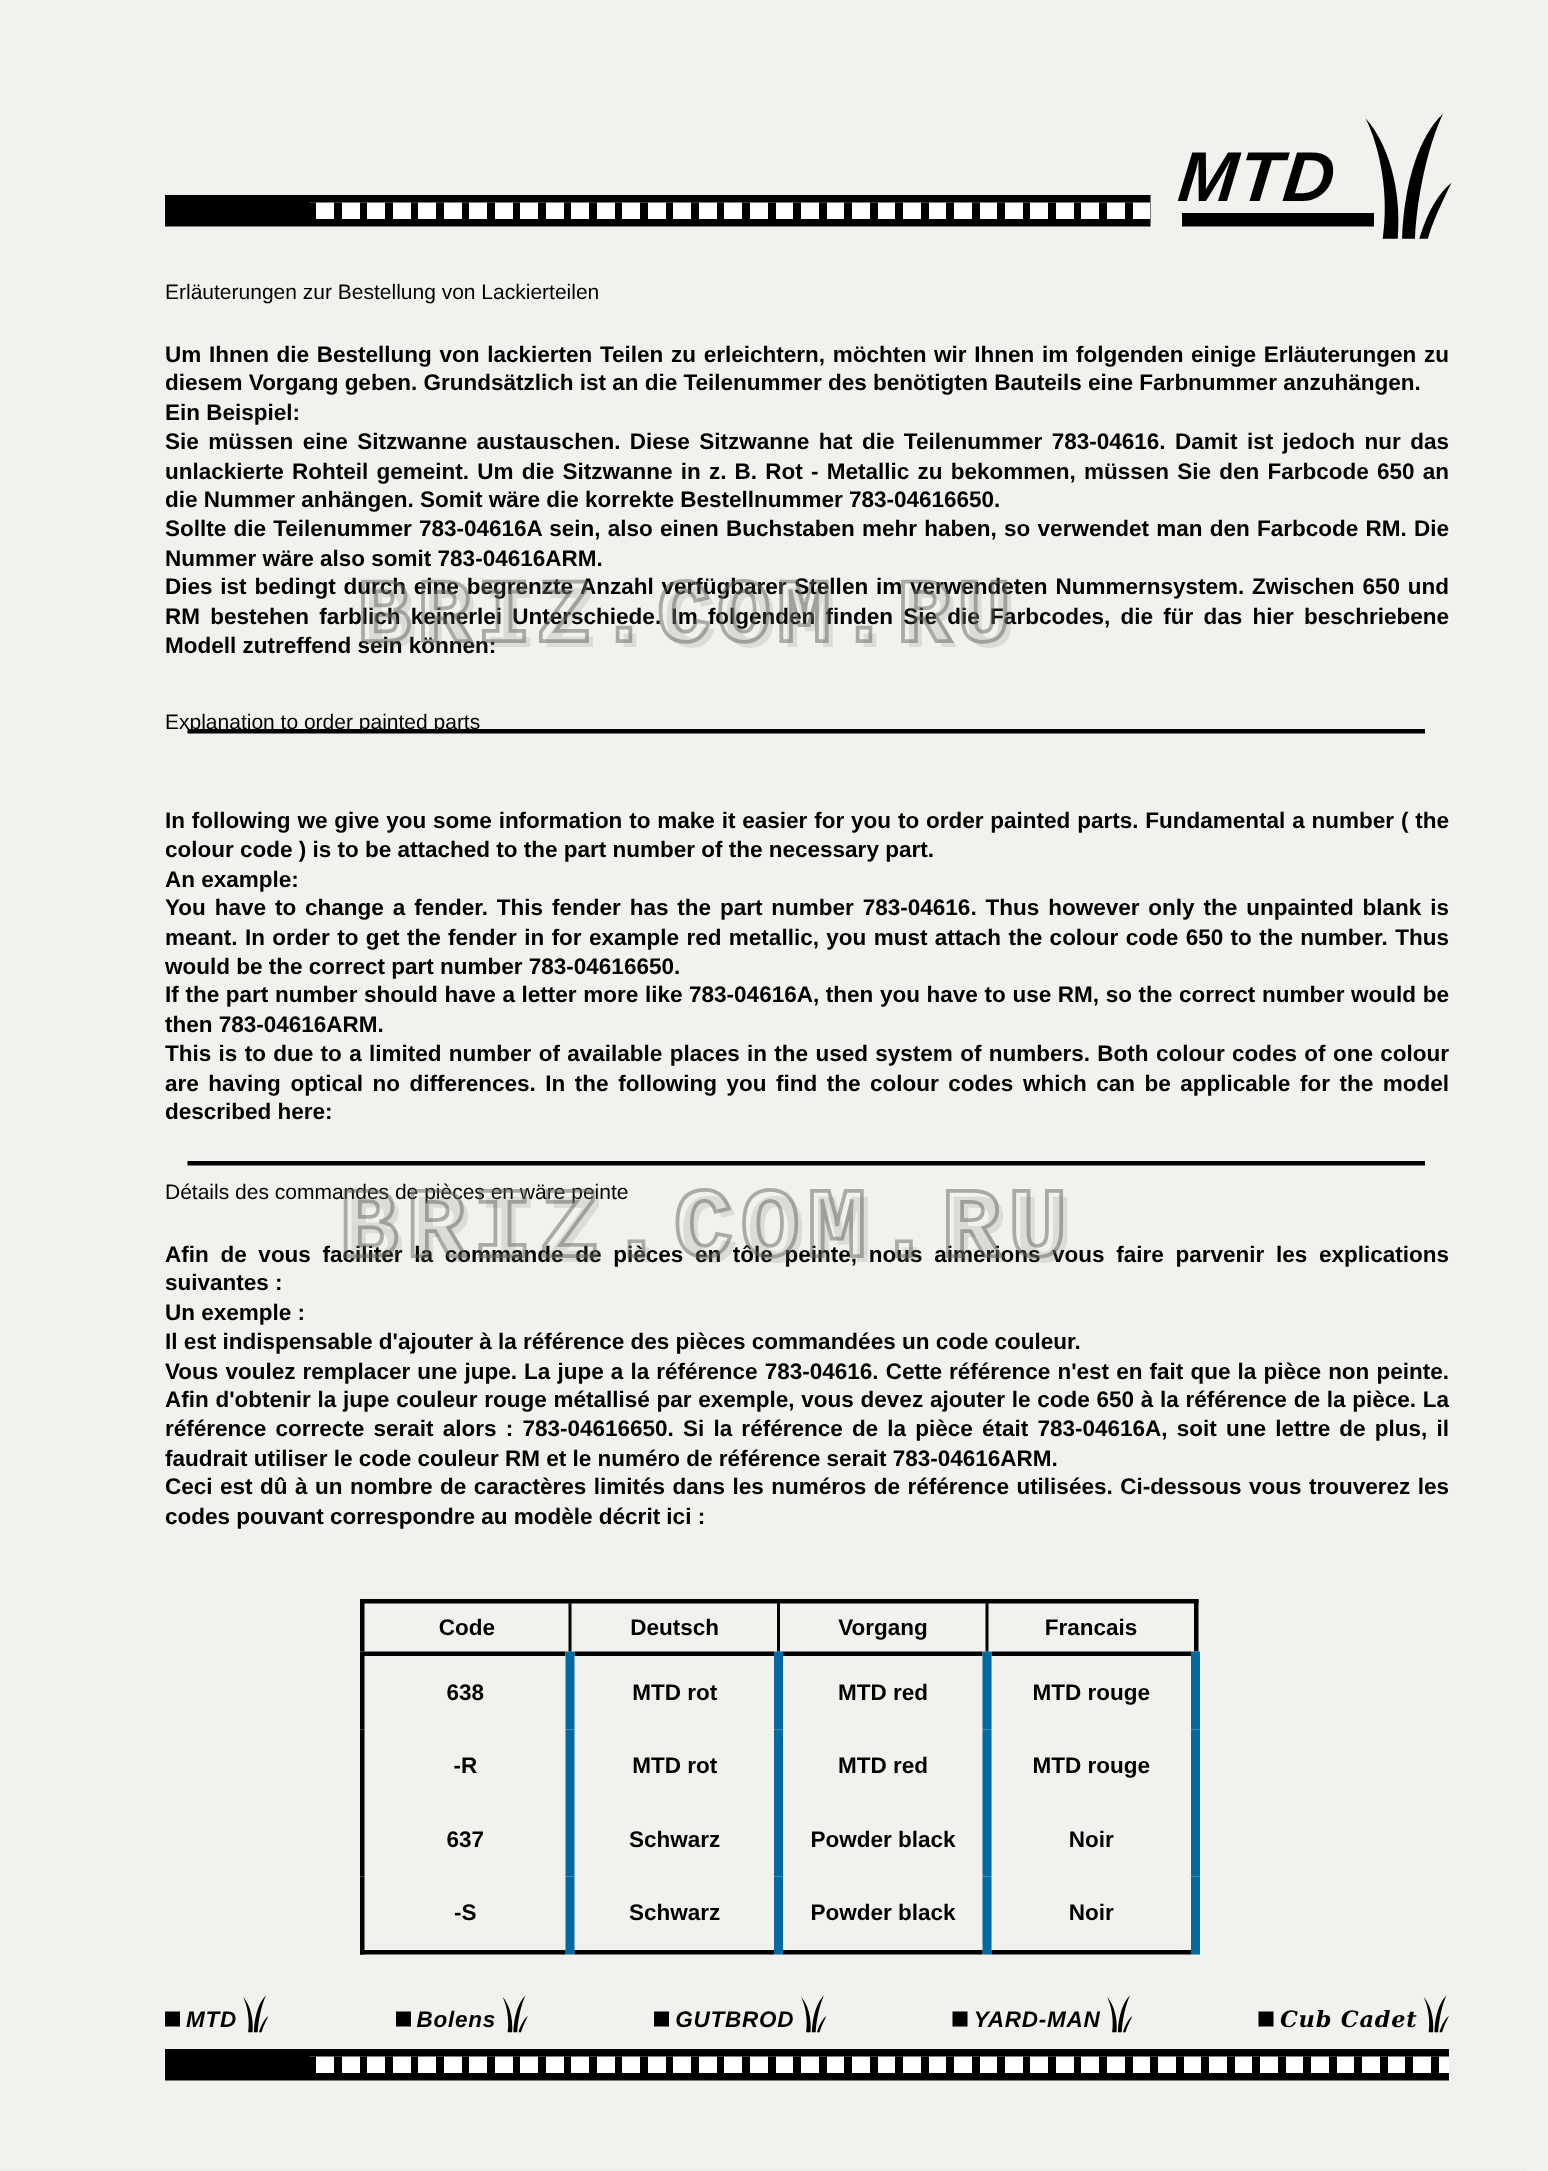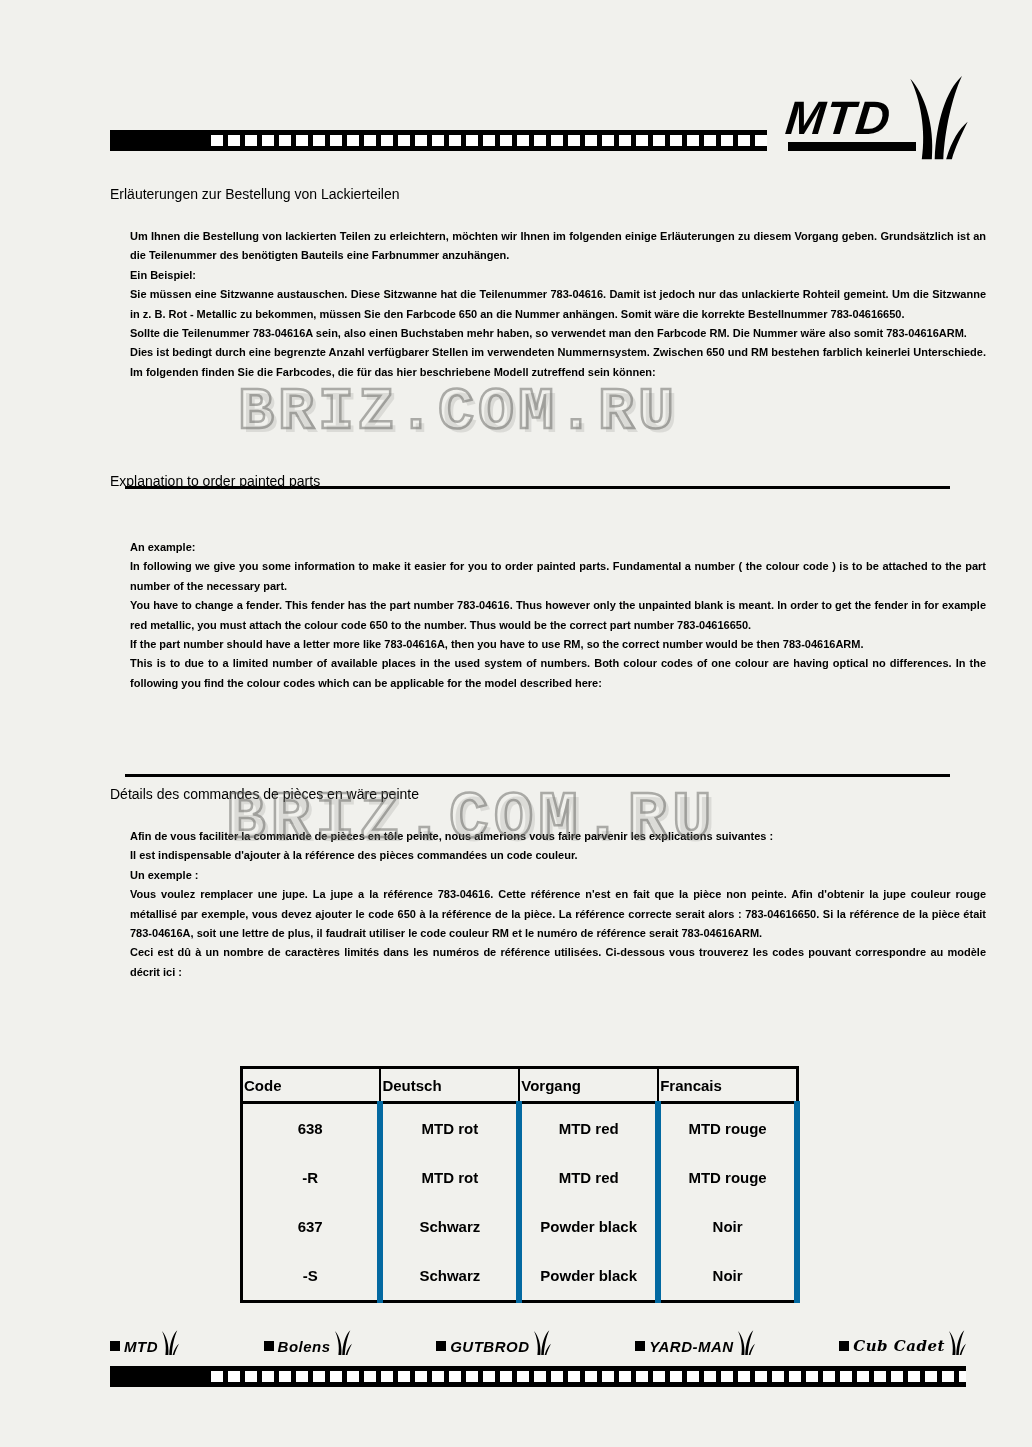--- a/index.html
+++ b/index.html
@@ -31,41 +31,41 @@
   .mtd-bar { position:absolute; left:2px; top:58px; width:128px; height:9px; background:#000; }
   .mtd-grass { position:absolute; right:0; top:-8px; width:58px; height:86px; }
 
   
   .sec-title {
     position:absolute; left:110px; width:856px; text-align:left;
     font-weight:normal; font-size:14px;
   }
   .body-block {
     position:absolute; left:110px; width:856px;
-    font-size:11px; font-weight:bold; line-height:19.4px; text-align:justify;margin-left:20px;
+    font-size:15px; font-weight:bold; line-height:19.4px; text-align:justify;
   }
   .body-block p { margin:0; }
   .rule { position:absolute; left:125px; width:825px; height:3px; background:#000; }
 
   
   .watermark {
     position:absolute; z-index:3; pointer-events:none; white-space:nowrap;
     font-family:Liberation Mono, monospace; font-weight:bold;
     color:transparent; -webkit-text-stroke:2.5px rgba(100,100,96,0.50);
     text-shadow:4px 4px 0 rgba(120,120,116,0.18);
   }
   .wm-1 { left:238px; top:378px; font-size:60px; letter-spacing:4px; }
   .wm-2 { left:226px; top:782px; font-size:66px; letter-spacing:5px; }
 
   
   .code-table-wrap { position:absolute; left:240px; top:1066px; }
   table.code-table { border-collapse:collapse; width:560px; border:3px solid #000; }
   table.code-table th {
     border:2px solid #000; border-bottom:3px solid #000;
-    height:30px; font-size:15px; font-weight:bold; text-align:left;
+    height:30px; font-size:15px; font-weight:bold; text-align:center;
   }
   table.code-table td {
     border-left:2px solid #000; border-right:6px solid #0369a1;
     height:47px; font-size:15px; font-weight:bold; text-align:center; vertical-align:middle;
   }
 
   
   .brand-row {
     position:absolute; left:110px; top:1331px; width:856px; height:32px;
     display:flex; justify-content:space-between; align-items:flex-end;
@@ -104,33 +104,33 @@
     <p>Um Ihnen die Bestellung von lackierten Teilen zu erleichtern, möchten wir Ihnen im folgenden einige Erläuterungen zu diesem Vorgang geben. Grundsätzlich ist an die Teilenummer des benötigten Bauteils eine Farbnummer anzuhängen.</p>
     <p>Ein Beispiel:</p>
     <p>Sie müssen eine Sitzwanne austauschen. Diese Sitzwanne hat die Teilenummer 783-04616. Damit ist jedoch nur das unlackierte Rohteil gemeint. Um die Sitzwanne in z. B. Rot - Metallic zu bekommen, müssen Sie den Farbcode 650 an die Nummer anhängen. Somit wäre die korrekte Bestellnummer 783-04616650.</p>
     <p>Sollte die Teilenummer 783-04616A sein, also einen Buchstaben mehr haben, so verwendet man den Farbcode RM. Die Nummer wäre also somit 783-04616ARM.</p>
     <p>Dies ist bedingt durch eine begrenzte Anzahl verfügbarer Stellen im verwendeten Nummernsystem. Zwischen 650 und RM bestehen farblich keinerlei Unterschiede. Im folgenden finden Sie die Farbcodes, die für das hier beschriebene Modell zutreffend sein können:</p>
   </div>
 
   <div class="rule" style="top:486px;"></div>
   <div class="sec-title" style="top:473px;">Explanation  to order painted parts</div>
   <div class="body-block" style="top:538px;">
+    <p>In following we give you some information to make it easier for you to order painted parts. Fundamental a number ( the colour code ) is to be attached to the part number of the necessary part.</p>
     <p>An example:</p>
-    <p>In following we give you some information to make it easier for you to order painted parts. Fundamental a number ( the colour code ) is to be attached to the part number of the necessary part.</p>
     <p>You  have to change a fender. This fender has the part number 783-04616.  Thus however only the unpainted blank is meant. In order to get the fender in for example red metallic, you must attach the colour code 650 to the number. Thus would be the correct part number 783-04616650.</p>
     <p>If the part number should have a letter more like 783-04616A, then you have to use RM, so the correct number would be then 783-04616ARM.</p>
     <p>This is to due to a limited number of available places in the used system of numbers. Both colour codes of one colour are having optical no differences. In the following you find the colour codes which can be applicable for the model described here:</p>
   </div>
 
   <div class="rule" style="top:774px;"></div>
   <div class="sec-title" style="top:786px;">Détails des commandes de pièces en wäre peinte</div>
   <div class="body-block" style="top:827px;">
     <p>Afin de vous faciliter la commande de pièces en tôle peinte, nous aimerions vous faire  parvenir les explications suivantes :</p>
+    <p>Un exemple :</p>
     <p>Il est indispensable d'ajouter à la référence des pièces commandées un code couleur.</p>
-    <p>Un exemple :</p>
     <p>Vous voulez remplacer une jupe. La jupe a la référence 783-04616. Cette référence n'est en fait que la pièce non peinte. Afin d'obtenir la jupe couleur rouge métallisé par exemple, vous devez ajouter le code 650 à la référence de la pièce. La référence correcte serait alors : 783-04616650. Si la référence de la pièce était 783-04616A, soit une lettre de plus, il faudrait utiliser le code couleur RM et le numéro de référence serait 783-04616ARM.</p>
     <p>Ceci est dû à un nombre de caractères limités dans les numéros de référence utilisées. Ci-dessous vous trouverez les codes pouvant correspondre au modèle décrit ici :</p>
   </div>
 
   <div class="code-table-wrap">
     <table class="code-table">
       <thead>
         <tr>
           <th style="width:25%">Code</th>
           <th style="width:25%">Deutsch</th>

